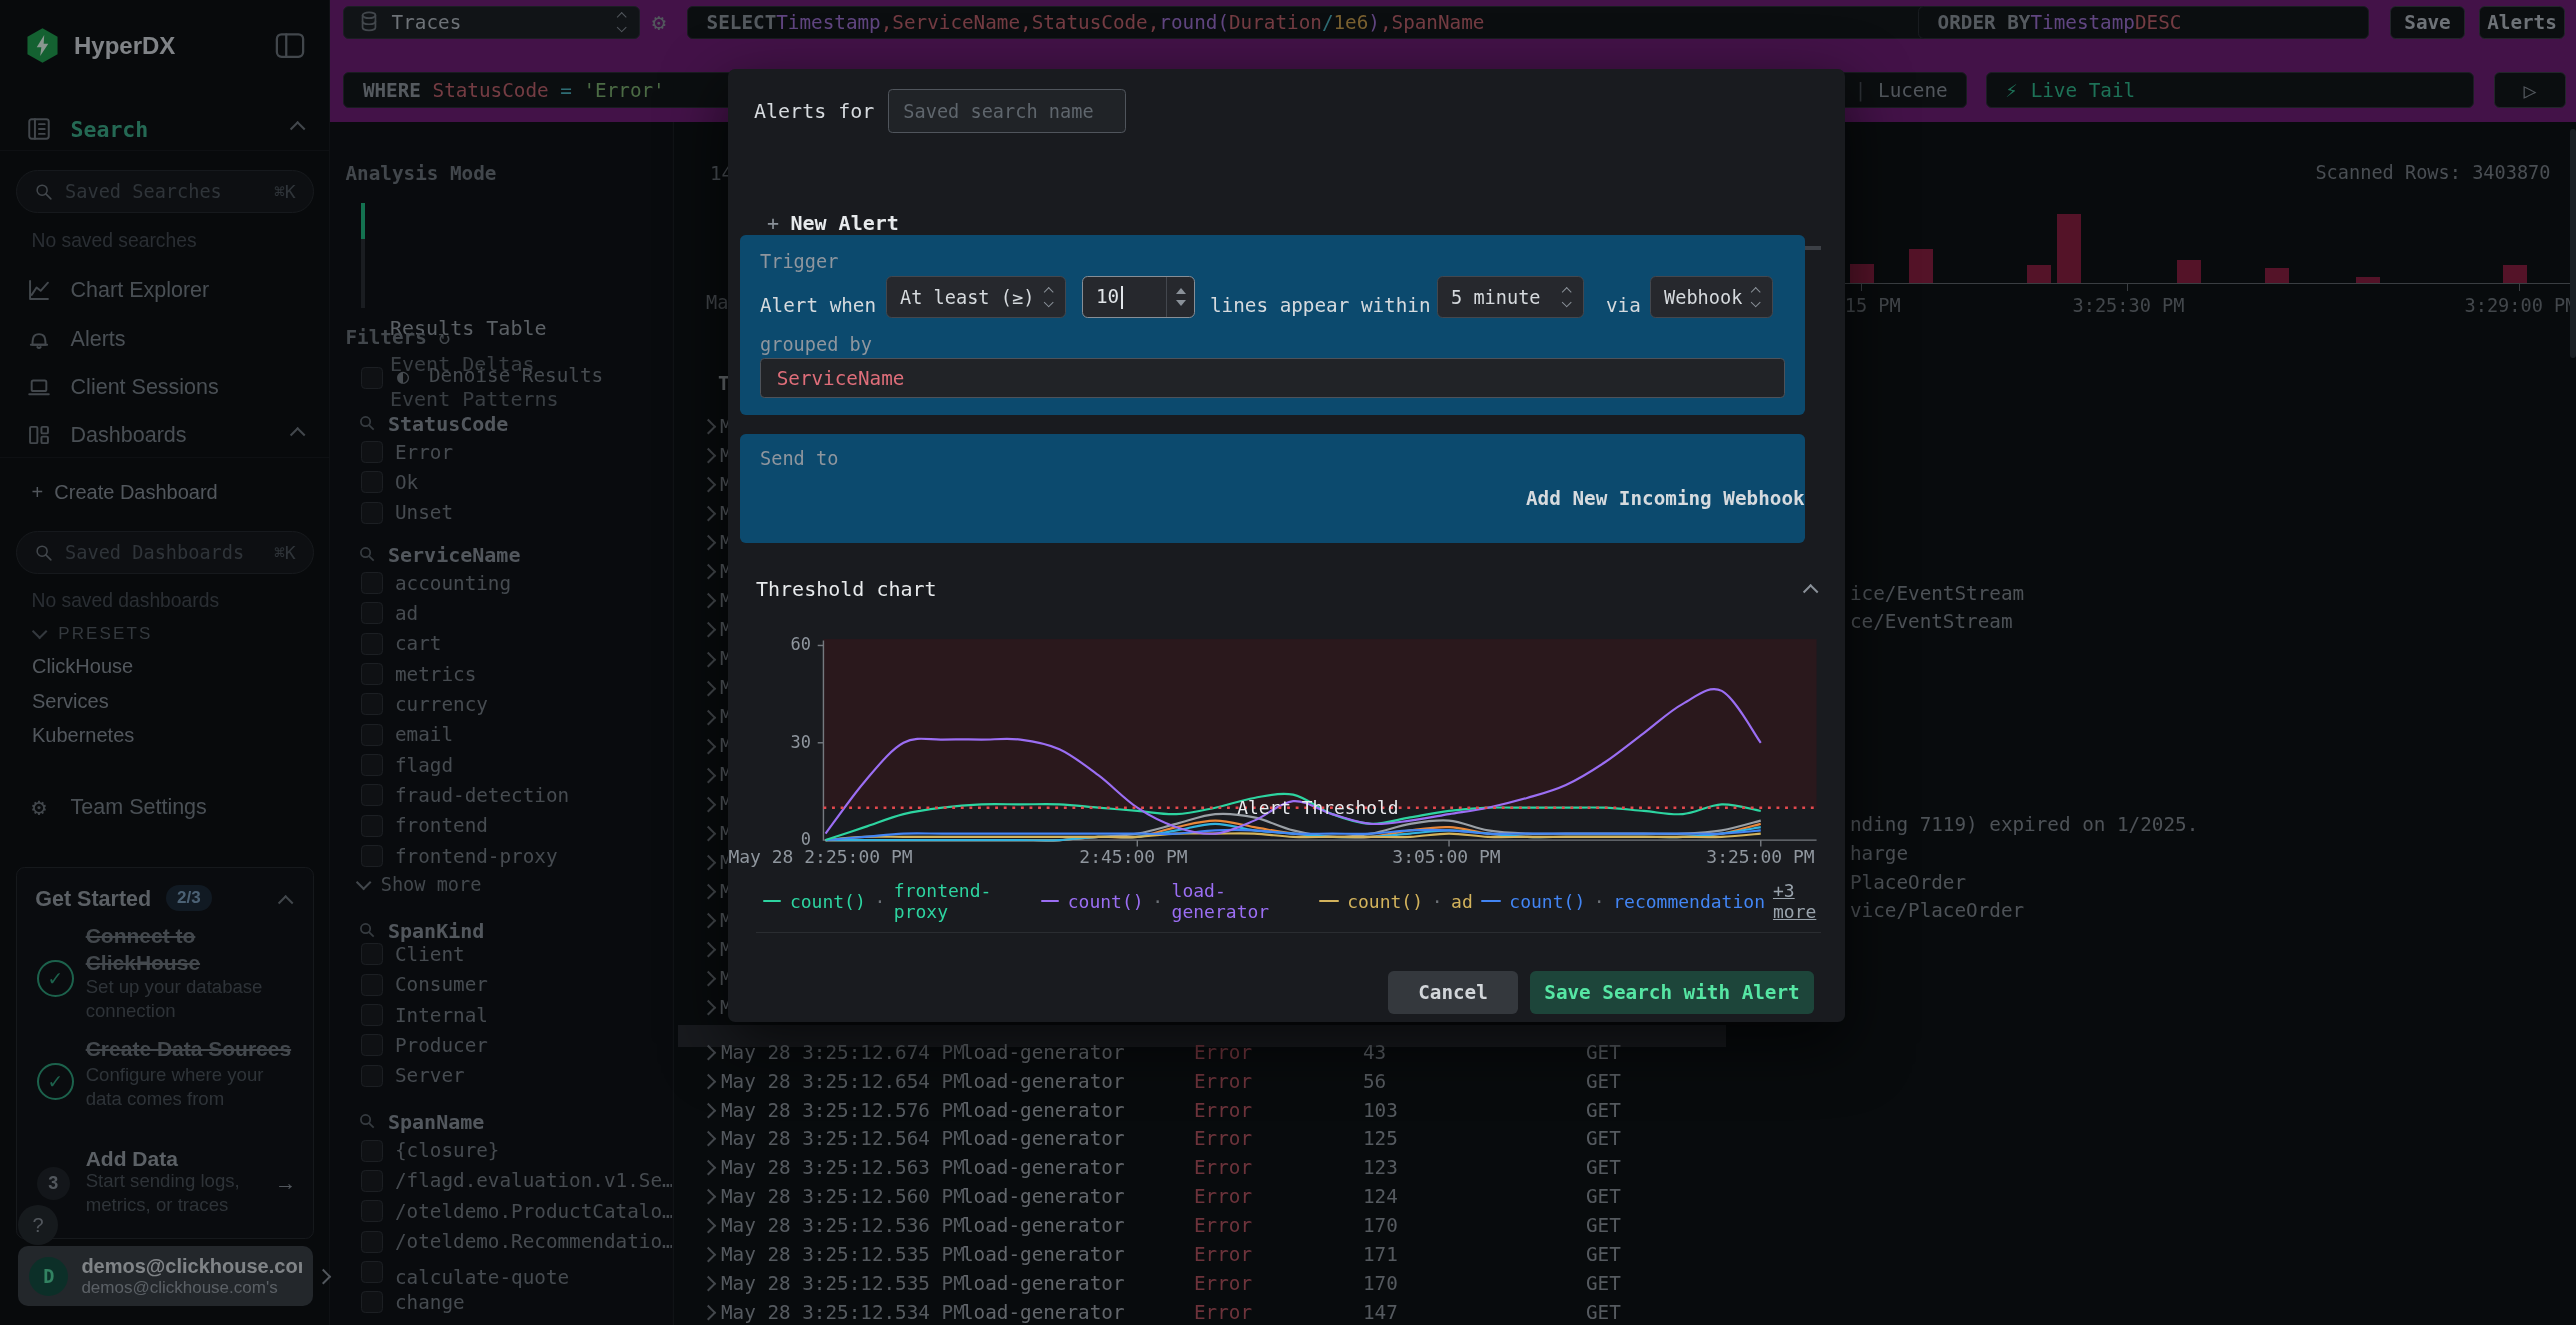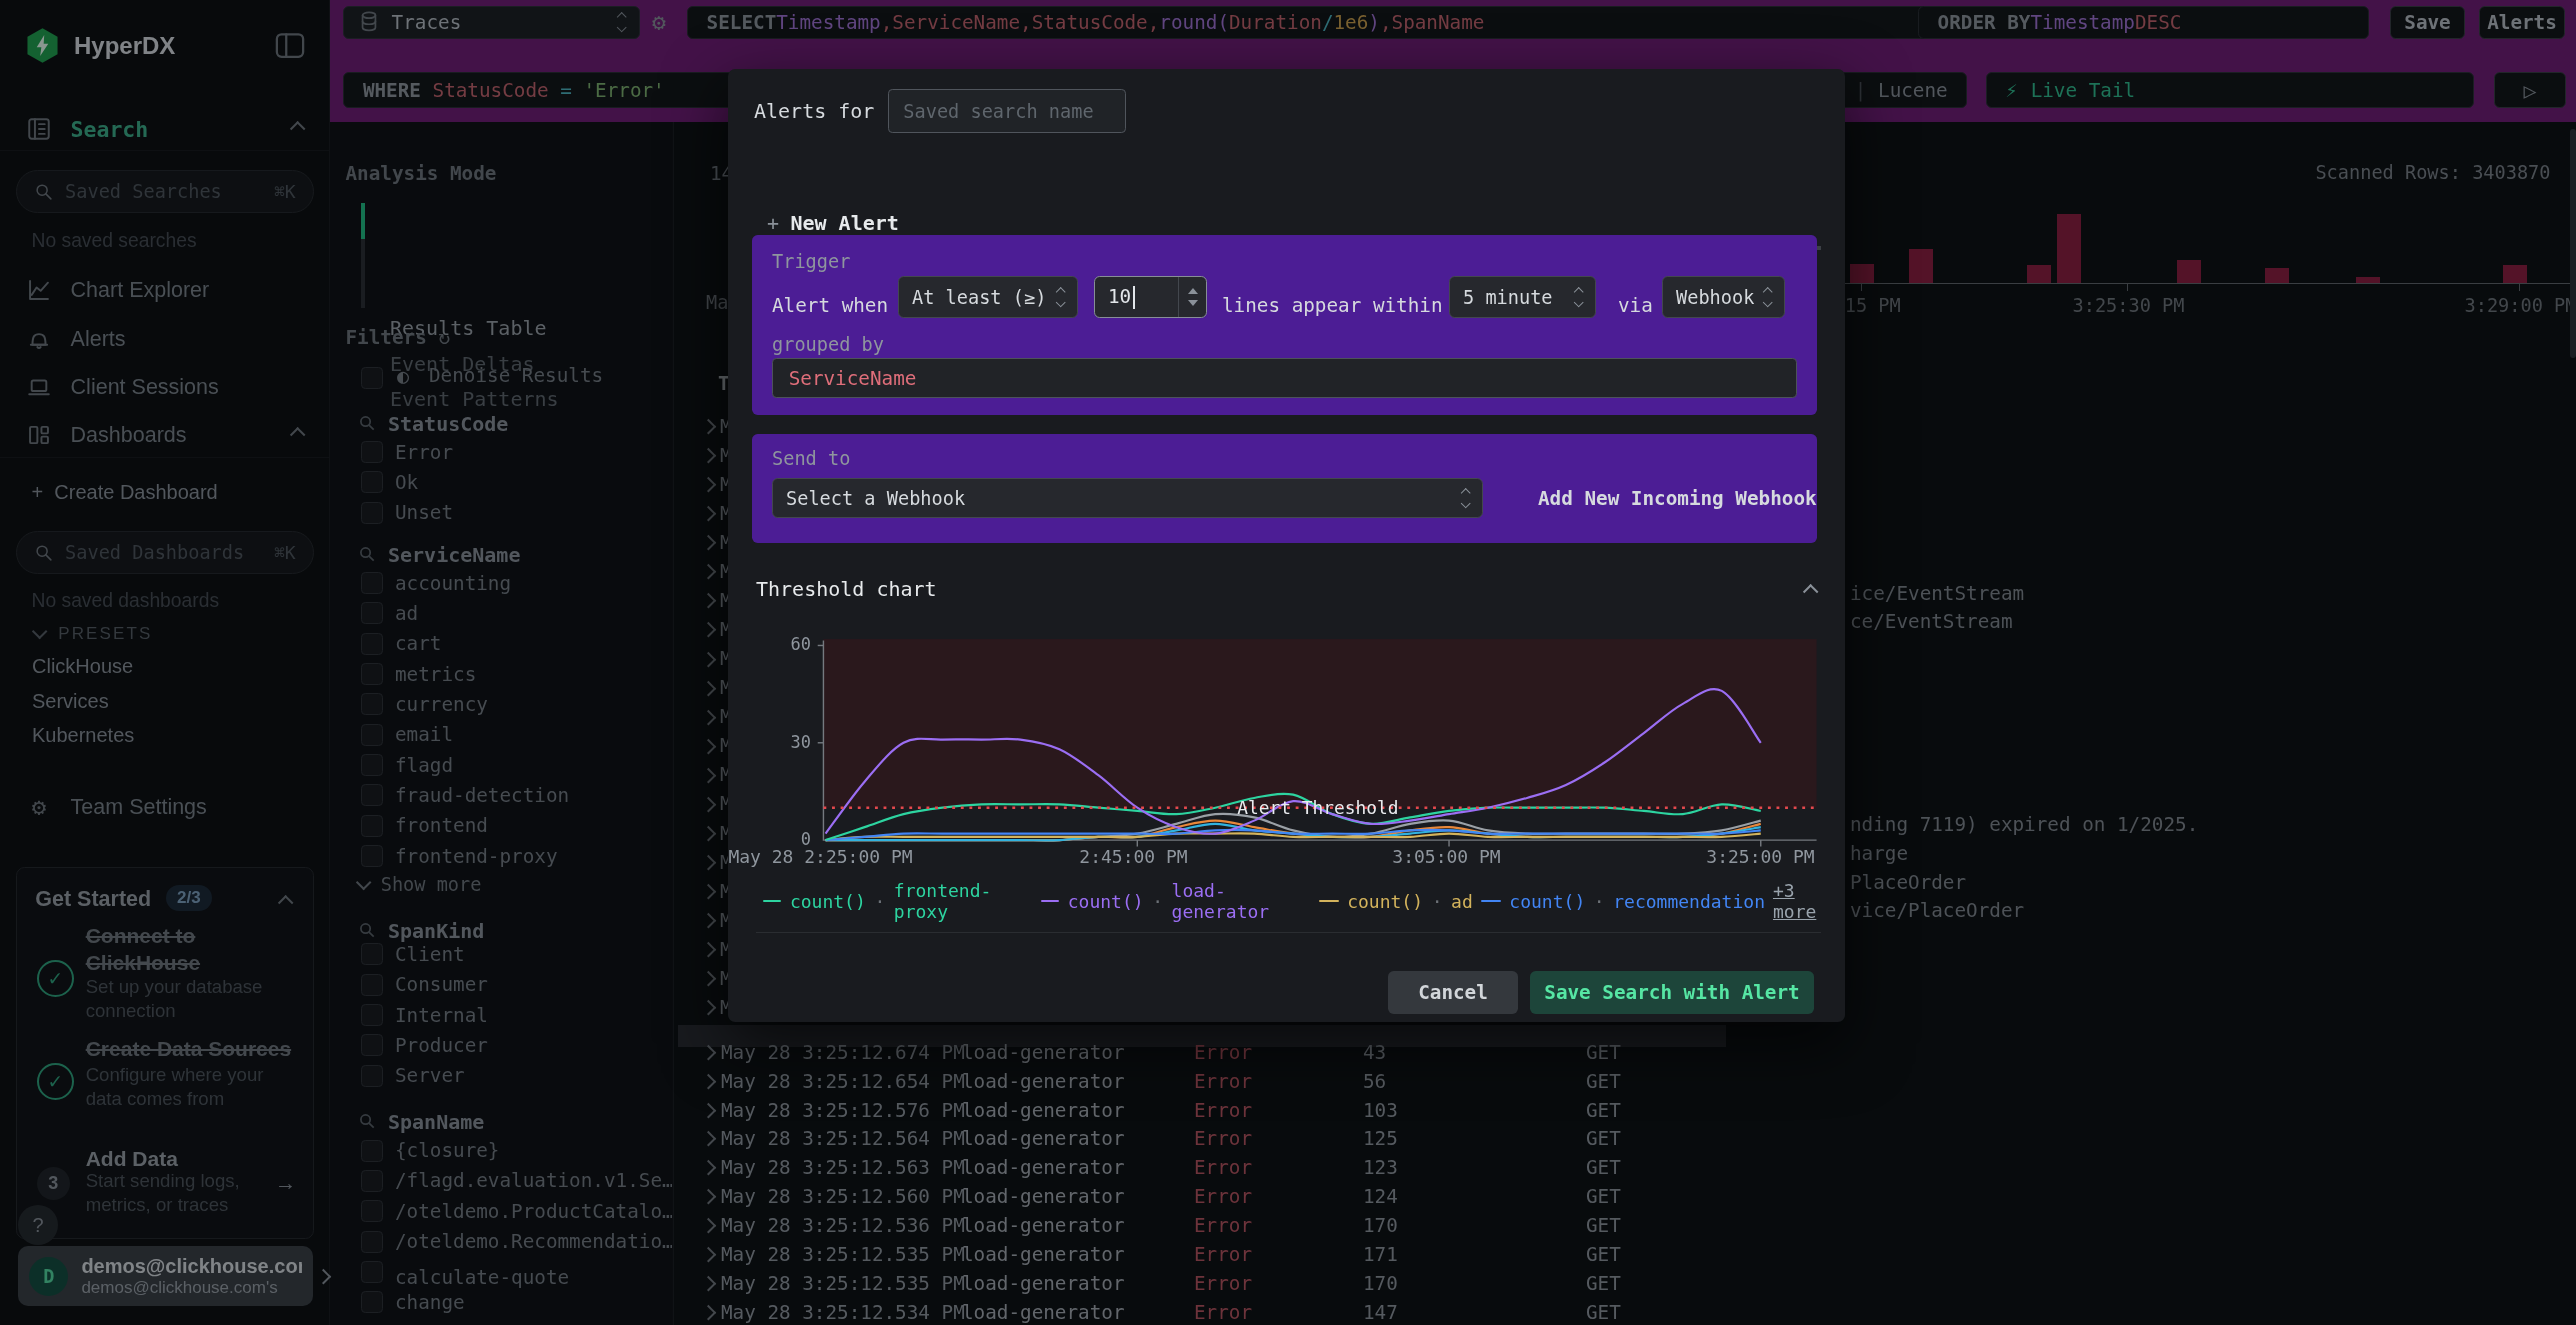--- a/index.html
+++ b/index.html
@@ -33,21 +33,21 @@
   .tok-green{color:#7fb36f;}
   
   #filtersPanel{position:absolute;left:329px;top:122px;width:343px;bottom:0;background:#0d0f12;overflow:hidden;z-index:1;}
   
   #results{position:absolute;left:673px;top:122px;width:1903px;height:1204px;background:#0c0e10;overflow:hidden;z-index:1;border-left:1.4px solid #191c20;}
   .frag{position:absolute;color:#81888f;font-size:19.3px;line-height:29px;white-space:nowrap;}
   
   #dim{position:absolute;left:0;top:0;width:2576px;height:1325px;background:rgba(5,7,9,0.42);z-index:5;}
   #modal{position:absolute;left:728px;top:69px;width:1117px;height:953px;background:#191b1f;border-radius:7.2px;z-index:10;
          box-shadow:0 21.5px 64px rgba(0,0,0,.65);}
-  .panel{position:absolute;left:24px;width:1065px;background:#4c1d95;border-radius:5.7px;}
+  .panel{position:absolute;left:12px;width:1065px;background:#0c4a6e;border-radius:5.7px;}
   .sel{background:#26282d;border:1.4px solid #43474e;border-radius:5.7px;box-sizing:border-box;display:flex;align-items:center;
        color:#d6dade;font-size:18.6px;padding:0 13px;justify-content:space-between;}
   .updown{display:flex;flex-direction:column;gap:3.6px;align-items:center;}
   .updown .chev{width:6.4px;height:6.4px;border-width:1.8px;border-color:#8a9199;}
   .mlabel{color:#8f969e;font-size:18.6px;position:absolute;}
   .mtext{color:#d6dade;font-size:19.3px;position:absolute;}
   .tri-u{width:0;height:0;border-left:5px solid transparent;border-right:5px solid transparent;border-bottom:6.4px solid #8a9199;}
   .tri-d{width:0;height:0;border-left:5px solid transparent;border-right:5px solid transparent;border-top:6.4px solid #8a9199;}
   .caret{display:inline-block;width:2.1px;height:23px;background:#e2e6ea;vertical-align:middle;margin-left:2.1px;}
   .legend-item{display:flex;align-items:center;gap:8.6px;font-size:18px;}
@@ -543,27 +543,20 @@
           </span>
       </div>
       <div class="mlabel" style="left:20px;top:99px;">grouped by</div>
       <div class="abs" style="left:20px;top:123px;width:1025px;height:40px;background:#212327;border:1.4px solid #4d525a;border-radius:4.3px;box-sizing:border-box;display:flex;align-items:center;padding:0 15.7px;">
         <span style="color:#df6e7a;font-size:19.3px;">ServiceName</span>
       </div>
     </div>
 
     <div class="panel" style="top:365px;height:109px;">
       <div class="mlabel" style="left:20px;top:14.3px;">Send to</div>
-      <div class="sel abs" style="left:20px;top:44px;width:711px;height:40px;">
-        <span>Select a Webhook</span>
-        <span class="updown">
-            <span class="chev up"></span>
-            <span class="chev down"></span>
-          </span>
-      </div>
       <div class="abs" style="left:786px;top:53px;font-size:19.3px;font-weight:bold;color:#d6dade;">Add New Incoming Webhook</div>
     </div>
 
     <div class="abs" style="left:28px;top:508px;font-size:20px;color:#e7eaec;">Threshold chart</div>
     <span class="chev up" style="position:absolute;left:1077px;top:517px;border-color:#8a9199;"></span>
 
     <div class="abs" style="left:46px;top:565px;width:37px;text-align:right;font-size:17px;color:#8f969e;">60</div>
     <div class="abs" style="left:46px;top:663px;width:37px;text-align:right;font-size:17px;color:#8f969e;">30</div>
     <div class="abs" style="left:46px;top:760px;width:37px;text-align:right;font-size:17px;color:#8f969e;">0</div>
     <svg id="tchart" class="abs" style="left:89px;top:570px;" width="1001" height="209" viewBox="0 0 1399 292">

